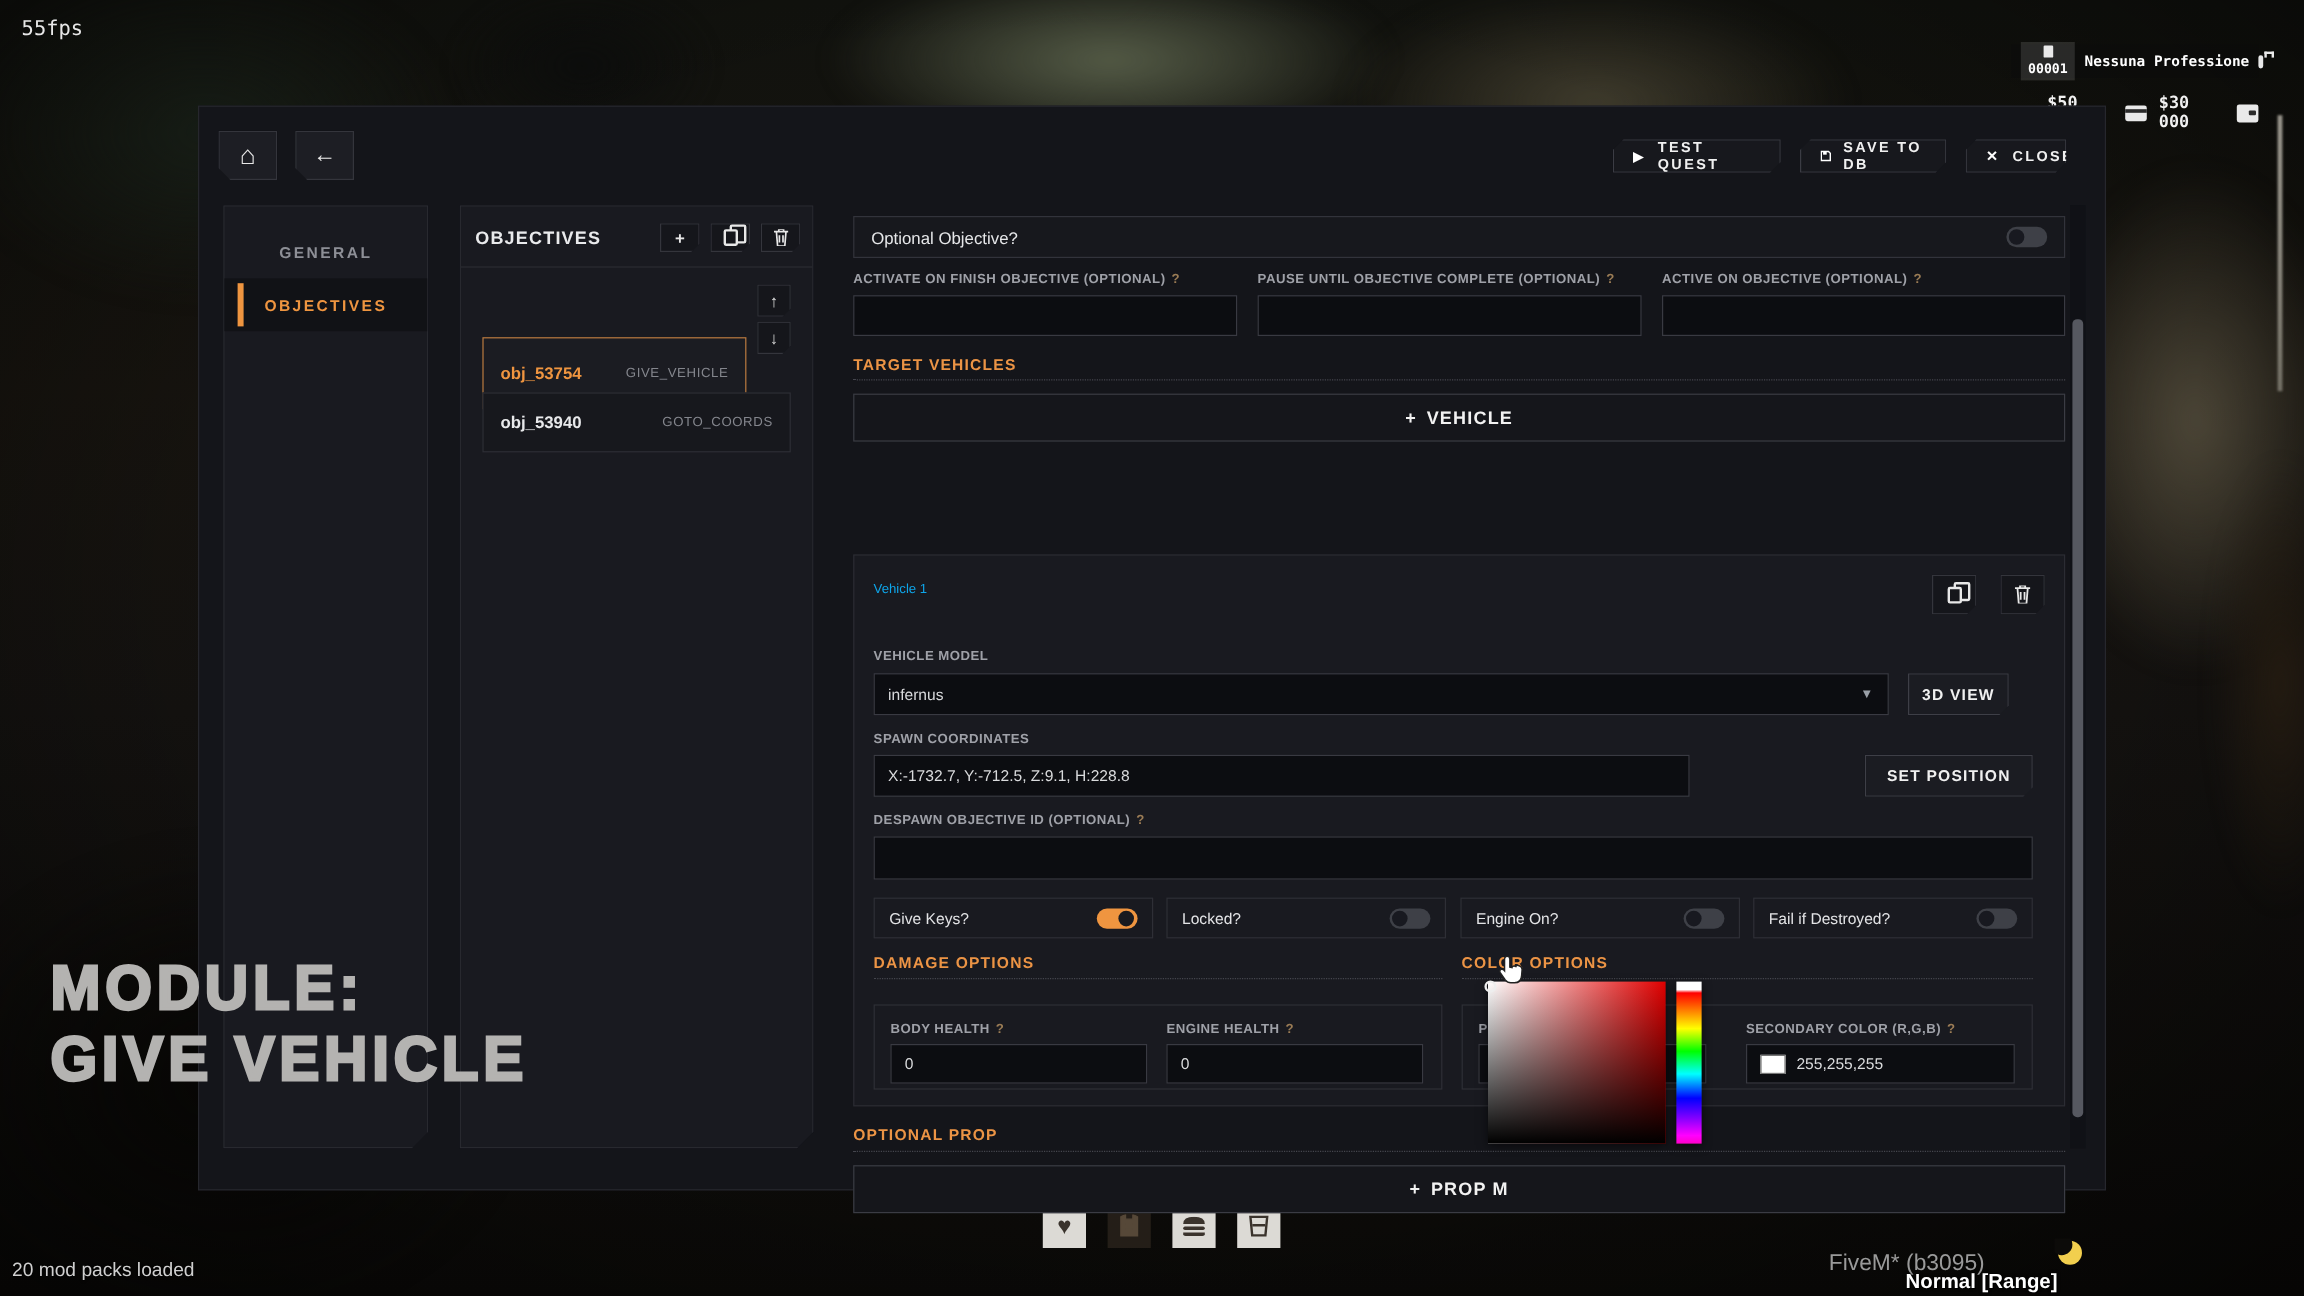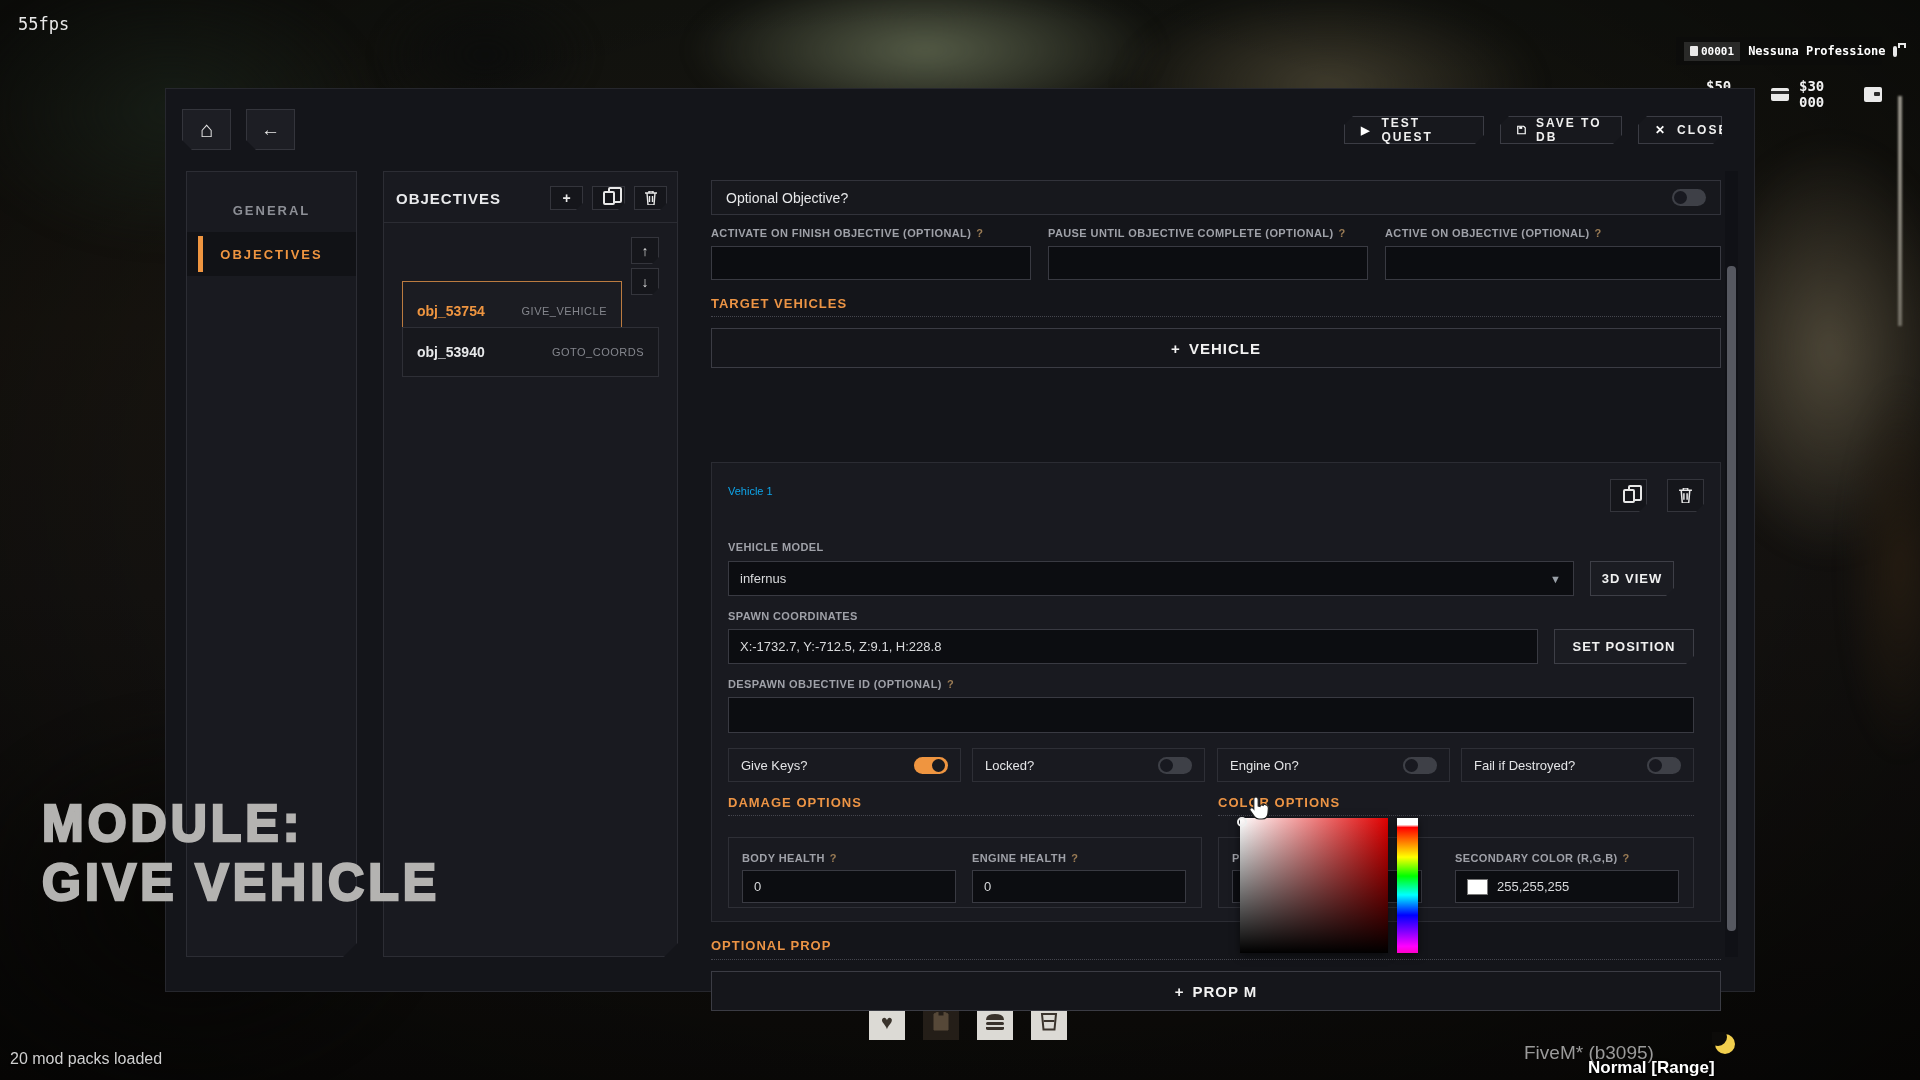--- a/index.html
+++ b/index.html
@@ -16,21 +16,21 @@
   
   #fps { left:18px; top:14px; color:#e8e8e8; font-family:"DejaVu Sans Mono", monospace; font-size:17px; }
   #mods-loaded { left:10px; top:1050px; color:#cfcfcf; font-size:16px; text-shadow:0 1px 2px #000; }
   #fivem-build { left:1524px; top:1042px; color:#9a9a9a; font-size:19px; }
   #range-label { left:1588px; top:1058px; color:#fff; font-weight:bold; font-size:17px; text-shadow:0 0 3px #000,1px 1px 0 #000; }
   #moon { left:1712px; top:1032px; width:26px; height:24px; overflow:hidden; }
   #moon .m1 { position:absolute; left:3px; top:2px; width:20px; height:20px; border-radius:50%; background:#f2cf4e; }
   #moon .m2 { position:absolute; left:-3px; top:-4px; width:18px; height:18px; border-radius:50%; background:#0c0b09; }
 
   #hud-top-right { left:1676px; top:37px; width:206px; height:28px; background:rgba(10,10,10,.45); display:flex; align-items:center; gap:8px; padding:0 8px; }
-  #id-badge { background:rgba(255,255,255,.12); color:#fff; font-family:"DejaVu Sans Mono",monospace; font-size:11px; font-weight:bold; padding:3px 6px; display:flex; align-items:center; gap:3px; }
+  #id-badge { background:rgba(255,255,255,.12); color:#fff; font-family:"DejaVu Sans Mono",monospace; font-size:11px; font-weight:bold; padding:3px 6px; display:flex; align-items:center; gap:3px;flex-direction:column; }
   #profession { color:#fff; font-family:"DejaVu Sans Mono",monospace; font-size:12px; font-weight:bold; white-space:nowrap; }
   .hud-ico { width:14px; height:11px; border:2px solid #e9e9e9; border-radius:2px; position:relative; }
   .hud-ico.case:before { content:""; position:absolute; left:3px; top:-5px; width:4px; height:3px; border:2px solid #e9e9e9; border-bottom:none; }
   #money-row { left:1706px; top:78px; width:176px; display:flex; align-items:center; gap:10px; color:#f1f1f1; font-family:"DejaVu Sans Mono",monospace; font-size:14px; font-weight:bold; }
   .card-ico { width:20px; height:13px; background:#e9e9e9; border-radius:2px; position:relative; }
   .card-ico:after { content:""; position:absolute; left:0; top:3px; width:100%; height:3px; background:#2a2a2a; }
   .wallet-ico { width:20px; height:15px; background:#e9e9e9; border-radius:2px; position:relative; }
   .wallet-ico:after { content:""; position:absolute; right:2px; top:5px; width:6px; height:4px; background:#2a2a2a; border-radius:1px; }
 
   #status-bar { left:869px; top:1004px; display:flex; gap:18px; }
@@ -296,21 +296,21 @@
       </div>
 
       <div class="small-label" style="left:16px;top:78px;">VEHICLE MODEL</div>
       <div class="input" style="left:16px;top:98px;width:846px;height:35px;">
         <span>infernus</span>
         <span class="select-caret">▼</span>
       </div>
       <div class="side-btn" style="left:878px;top:98px;width:84px;height:35px;">3D VIEW</div>
 
       <div class="small-label" style="left:16px;top:147px;">SPAWN COORDINATES</div>
-      <div class="input" style="left:16px;top:166px;width:810px;height:35px;">X:-1732.7, Y:-712.5, Z:9.1, H:228.8</div>
+      <div class="input" style="left:16px;top:166px;width:680px;height:35px;">X:-1732.7, Y:-712.5, Z:9.1, H:228.8</div>
       <div class="side-btn" style="left:842px;top:166px;width:140px;height:35px;">SET POSITION</div>
 
       <div class="small-label" style="left:16px;top:215px;"><span>DESPAWN OBJECTIVE ID (OPTIONAL)</span><span class="help">?</span></div>
       <div class="input" style="left:16px;top:234px;width:966px;height:36px;"></div>
 
       <div class="tog-box" style="left:16px;">
         <span>Give Keys?</span>
         <div class="toggle on">
             <div class="knob"></div>
           </div>

